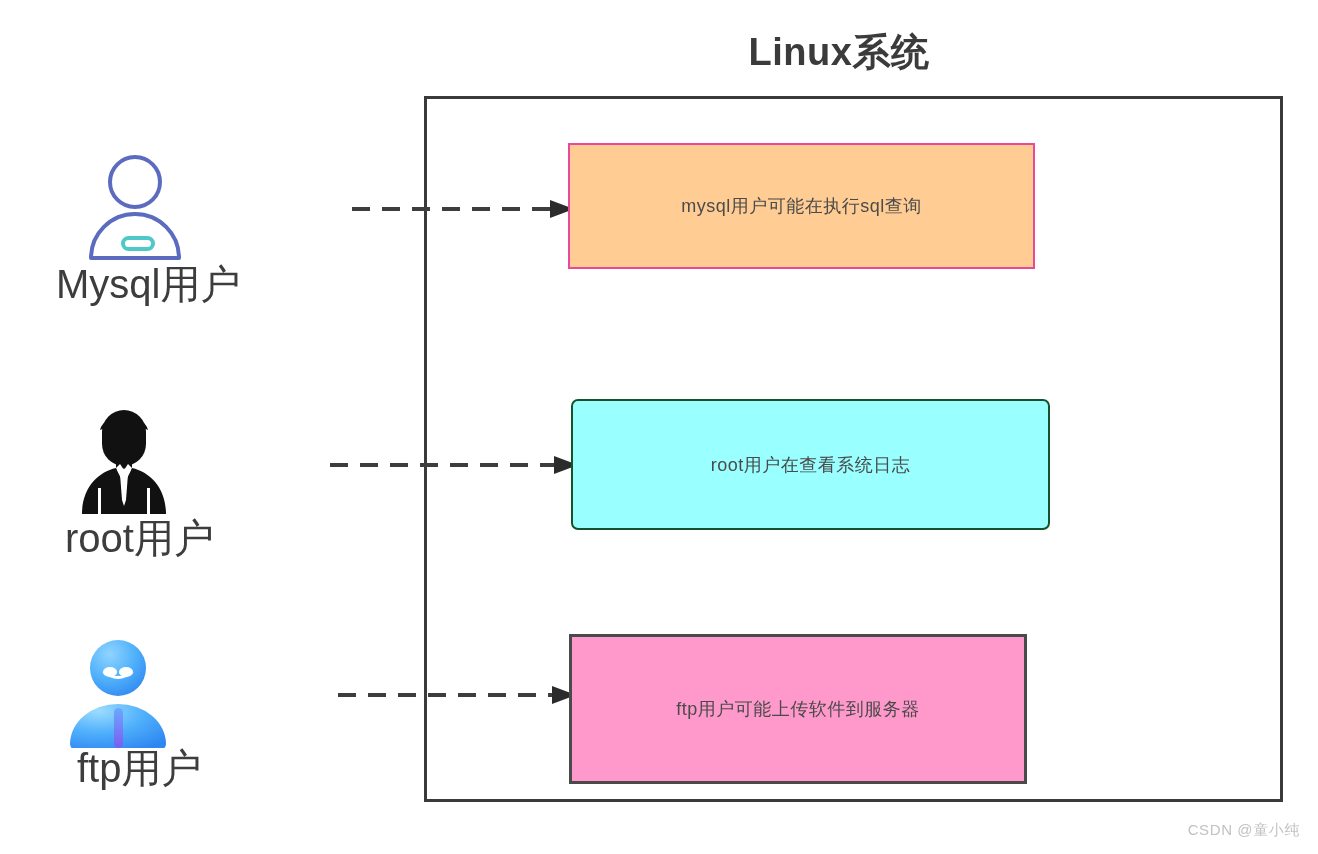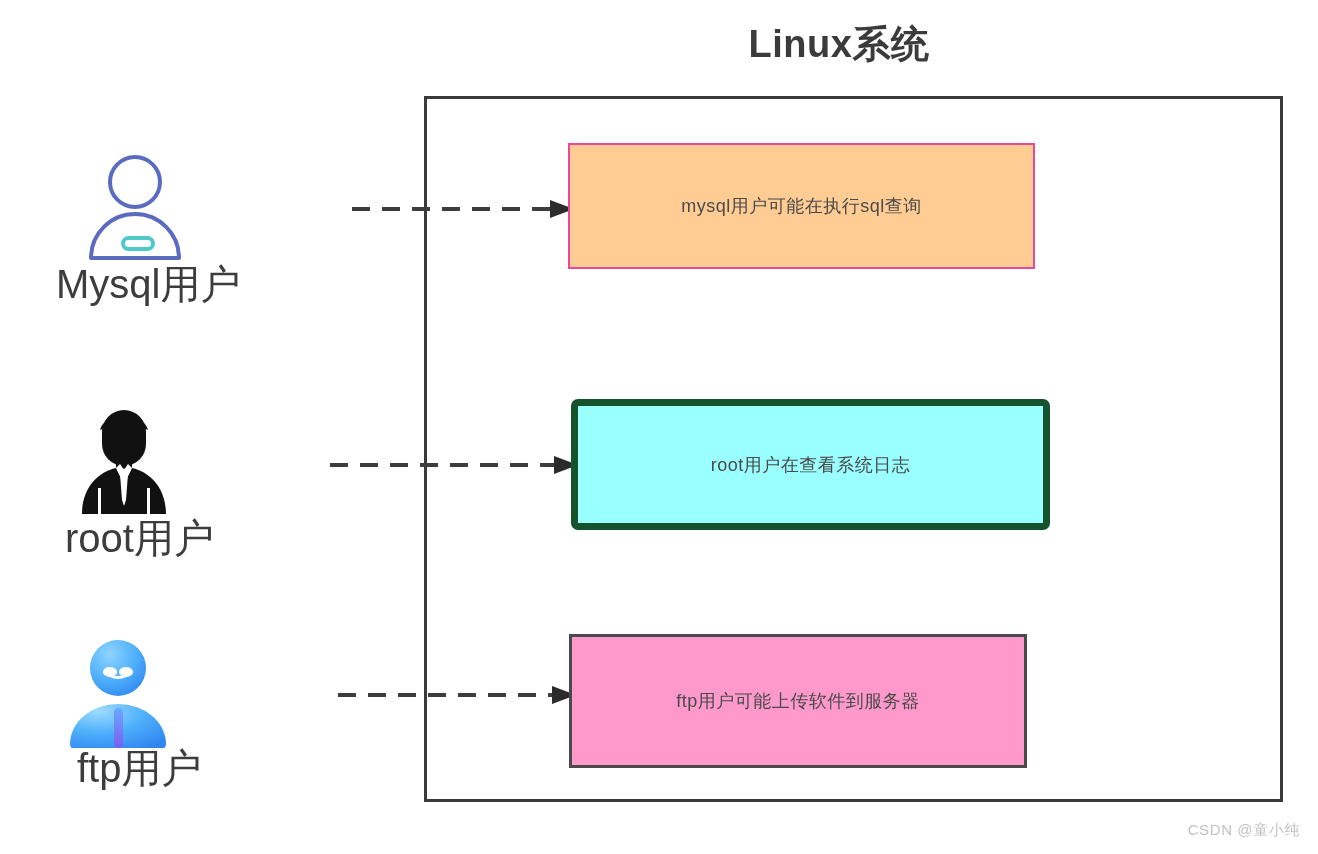--- a/index.html
+++ b/index.html
@@ -15,21 +15,21 @@
     width: 1318px;
     height: 854px;
     background: #ffffff;
     overflow: hidden;
   }
 
   
   .diagram-title {
     position: absolute;
     left: 0;
-    top: 19px;
+    top: 27px;
     width: 1288px;
     text-align: center;
     font-size: 38px;
     font-weight: bold;
     color: #3b3b3b;
     letter-spacing: 0.5px;
     padding-left: 390px;
     box-sizing: border-box;
   }
 
@@ -63,28 +63,28 @@
     height: 126px;
     background: #FFCD94;
     border: 2px solid #ec4899;
   }
   .activity-box.root {
     left: 571px;
     top: 399px;
     width: 479px;
     height: 131px;
     background: #99FFFF;
-    border: 7px solid #14532d;
+    border: 2px solid #14532d;
     border-radius: 7px;
   }
   .activity-box.ftp {
     left: 569px;
     top: 634px;
     width: 458px;
-    height: 134px;
+    height: 150px;
     background: #FF99CC;
     border: 3px solid #4a4a4a;
     justify-content: center;
   }
 
   
   .user-row {
     position: absolute;
     display: flex;
     align-items: center;

